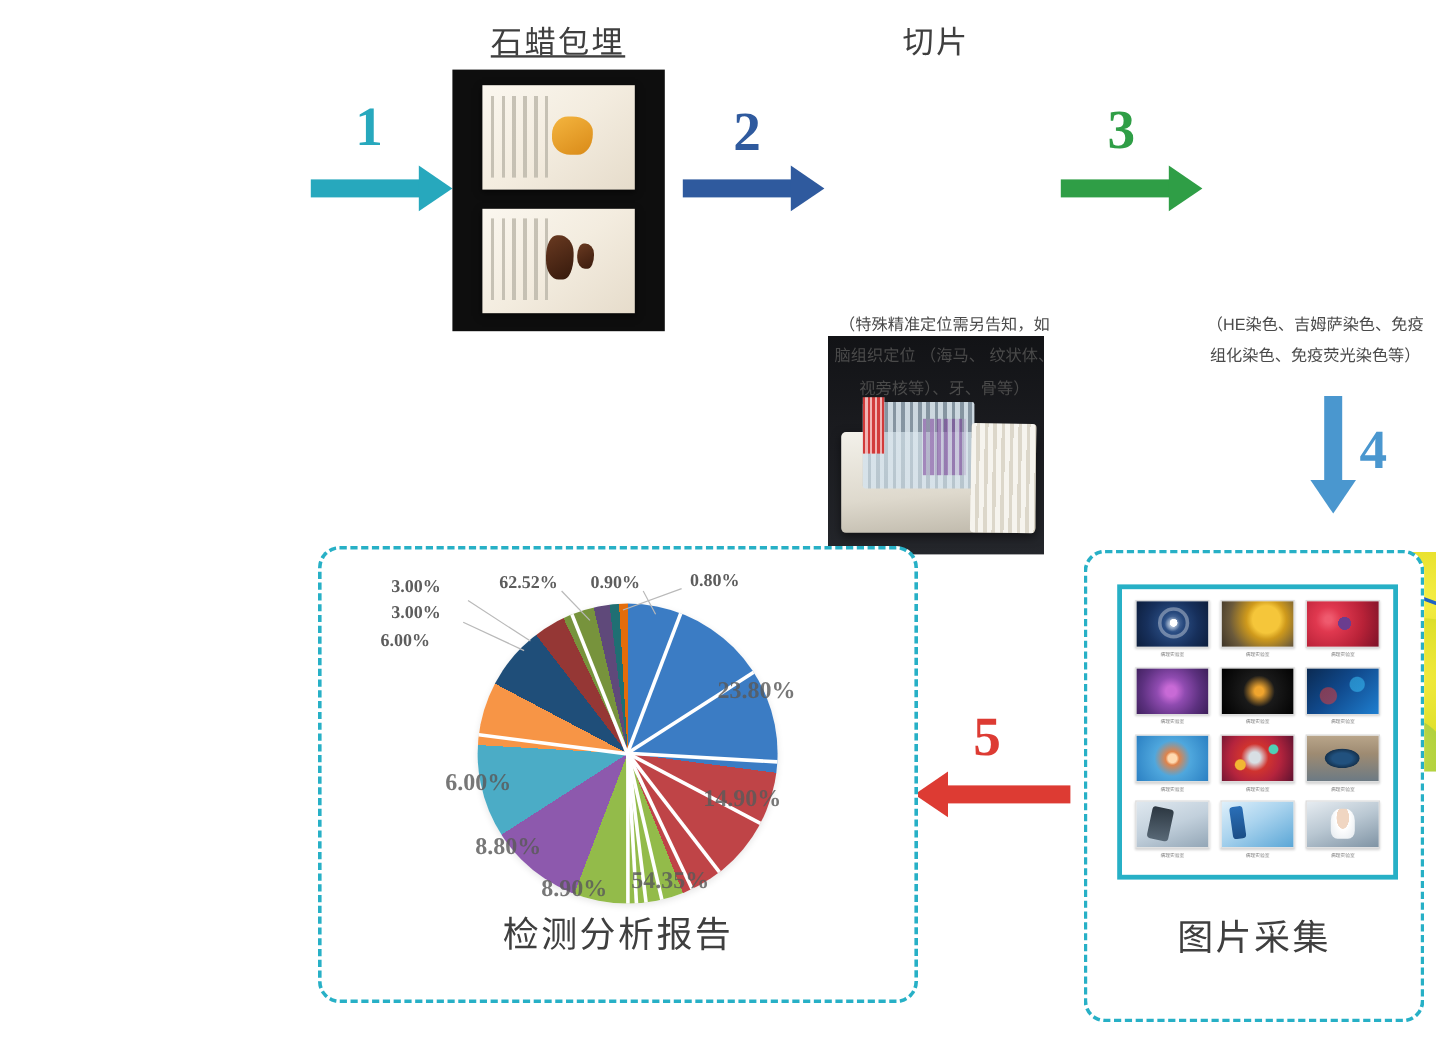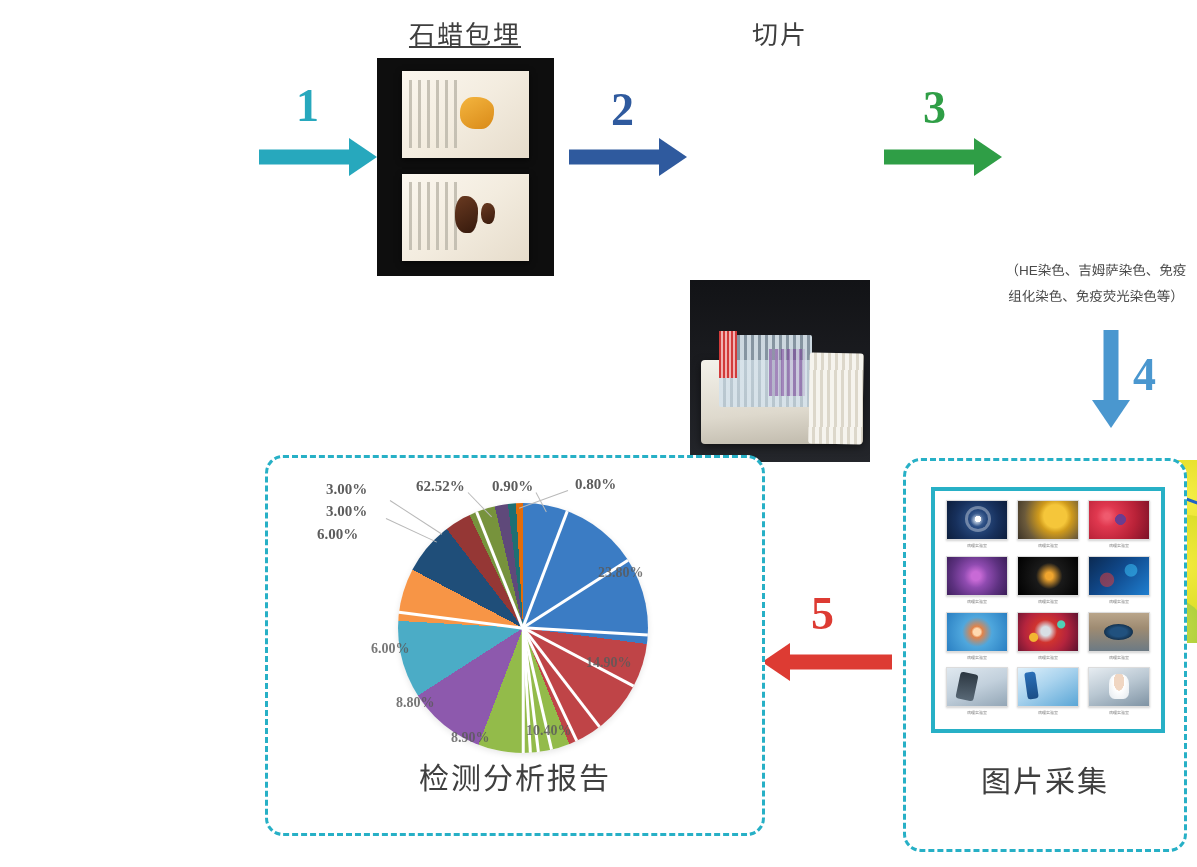--- a/index.html
+++ b/index.html
@@ -195,21 +195,21 @@
     box-shadow: 0 2px 6px rgba(0,0,0,.10);
   }
   .pie-label {
     position: absolute;
     font-family: "Liberation Serif", "DejaVu Serif", serif;
     font-weight: bold;
     font-size: 15px;
     color: #5d5d5d;
     white-space: nowrap;
   }
-  .pie-label.inner { color: #5a5a5a; opacity: .82; font-size: 14px; }
+  .pie-label.inner { color: #5a5a5a; opacity: .82; font-size: 20px; }
   .leader { position: absolute; background: #b9b9b9; height: 1px; transform-origin: left center; }
 
   
   .grid-frame {
     position: absolute;
     border: 4px solid #27b0c6;
     background: #fff;
     padding: 9px;
   }
   .grid {
@@ -297,20 +297,23 @@
   </div>
 
   <div class="step-title abs" style="left:712px; top:14px; width:136px;">切片</div>
   <div class="photo ph-slides abs" style="left:690px; top:62px; width:180px; height:182px;">
     <div class="tray"></div>
     <div class="slides"></div>
     <div class="red-edge"></div>
     <div class="violet"></div>
     <div class="lid"></div>
   </div>
+  <div class="note abs" style="left:680px; top:258px; width:214px;">（特殊精准定位需另告知，如
+脑组织定位 （海马、 纹状体、
+视旁核等）、牙、骨等）</div>
 
   <div class="arrow-num" style="left:923px; top:85px; color:#2f9e46;">3</div>
   <div class="arrow-h" style="left:884px; top:138px; width:118px; height:38px;">
     <div class="shaft" style="left:0; width:96px; background:#2f9e46;"></div>
     <div class="head" style="left:90px; border-left:28px solid #2f9e46;"></div>
   </div>
 
   <div class="photo ph-dye abs" style="left:1007px; top:60px; width:190px; height:183px;">
     <div class="dish d1"></div>
     <div class="dish d2"></div>
@@ -407,21 +410,21 @@
           <div style="position: absolute; left: 50%; top: 50%; width: 2.5px; height: 50%; background: rgb(255, 255, 255); transform-origin: center top; transform: translateX(-50%) rotate(322.364deg);"></div>
           <div style="position: absolute; left: 50%; top: 50%; width: 2.5px; height: 50%; background: rgb(255, 255, 255); transform-origin: center top; transform: translateX(-50%) rotate(334.636deg);"></div>
           <div style="position: absolute; left: 50%; top: 50%; width: 2.5px; height: 50%; background: rgb(255, 255, 255); transform-origin: center top; transform: translateX(-50%) rotate(346.909deg);"></div>
           <div style="position: absolute; left: 50%; top: 50%; width: 2.5px; height: 50%; background: rgb(255, 255, 255); transform-origin: center top; transform: translateX(-50%) rotate(353.045deg);"></div>
           <div style="position: absolute; left: 50%; top: 50%; width: 2.5px; height: 50%; background: rgb(255, 255, 255); transform-origin: center top; transform: translateX(-50%) rotate(356.727deg);"></div>
         </div>
     </div>
 
     <div class="pie-label inner" style="left:330px; top:107px;">23.80%</div>
     <div class="pie-label inner" style="left:318px; top:197px;">14.90%</div>
-    <div class="pie-label inner" style="left:258px; top:265px;">10.40%</div>
+    <div class="pie-label inner" style="left:258px; top:265px;">54.35%</div>
     <div class="pie-label inner" style="left:183px; top:272px;">8.90%</div>
     <div class="pie-label inner" style="left:128px; top:237px;">8.80%</div>
     <div class="pie-label inner" style="left:103px; top:183px;">6.00%</div>
     <div class="pie-label" style="left:49px;  top:68px;">6.00%</div>
     <div class="pie-label" style="left:58px;  top:45px;">3.00%</div>
     <div class="pie-label" style="left:58px;  top:23px;">3.00%</div>
     <div class="pie-label" style="left:148px; top:20px;">62.52%</div>
     <div class="pie-label" style="left:224px; top:20px;font-family:Liberation Serif, serif;">0.90%</div>
     <div class="pie-label" style="left:307px; top:18px;">0.80%</div>
 

